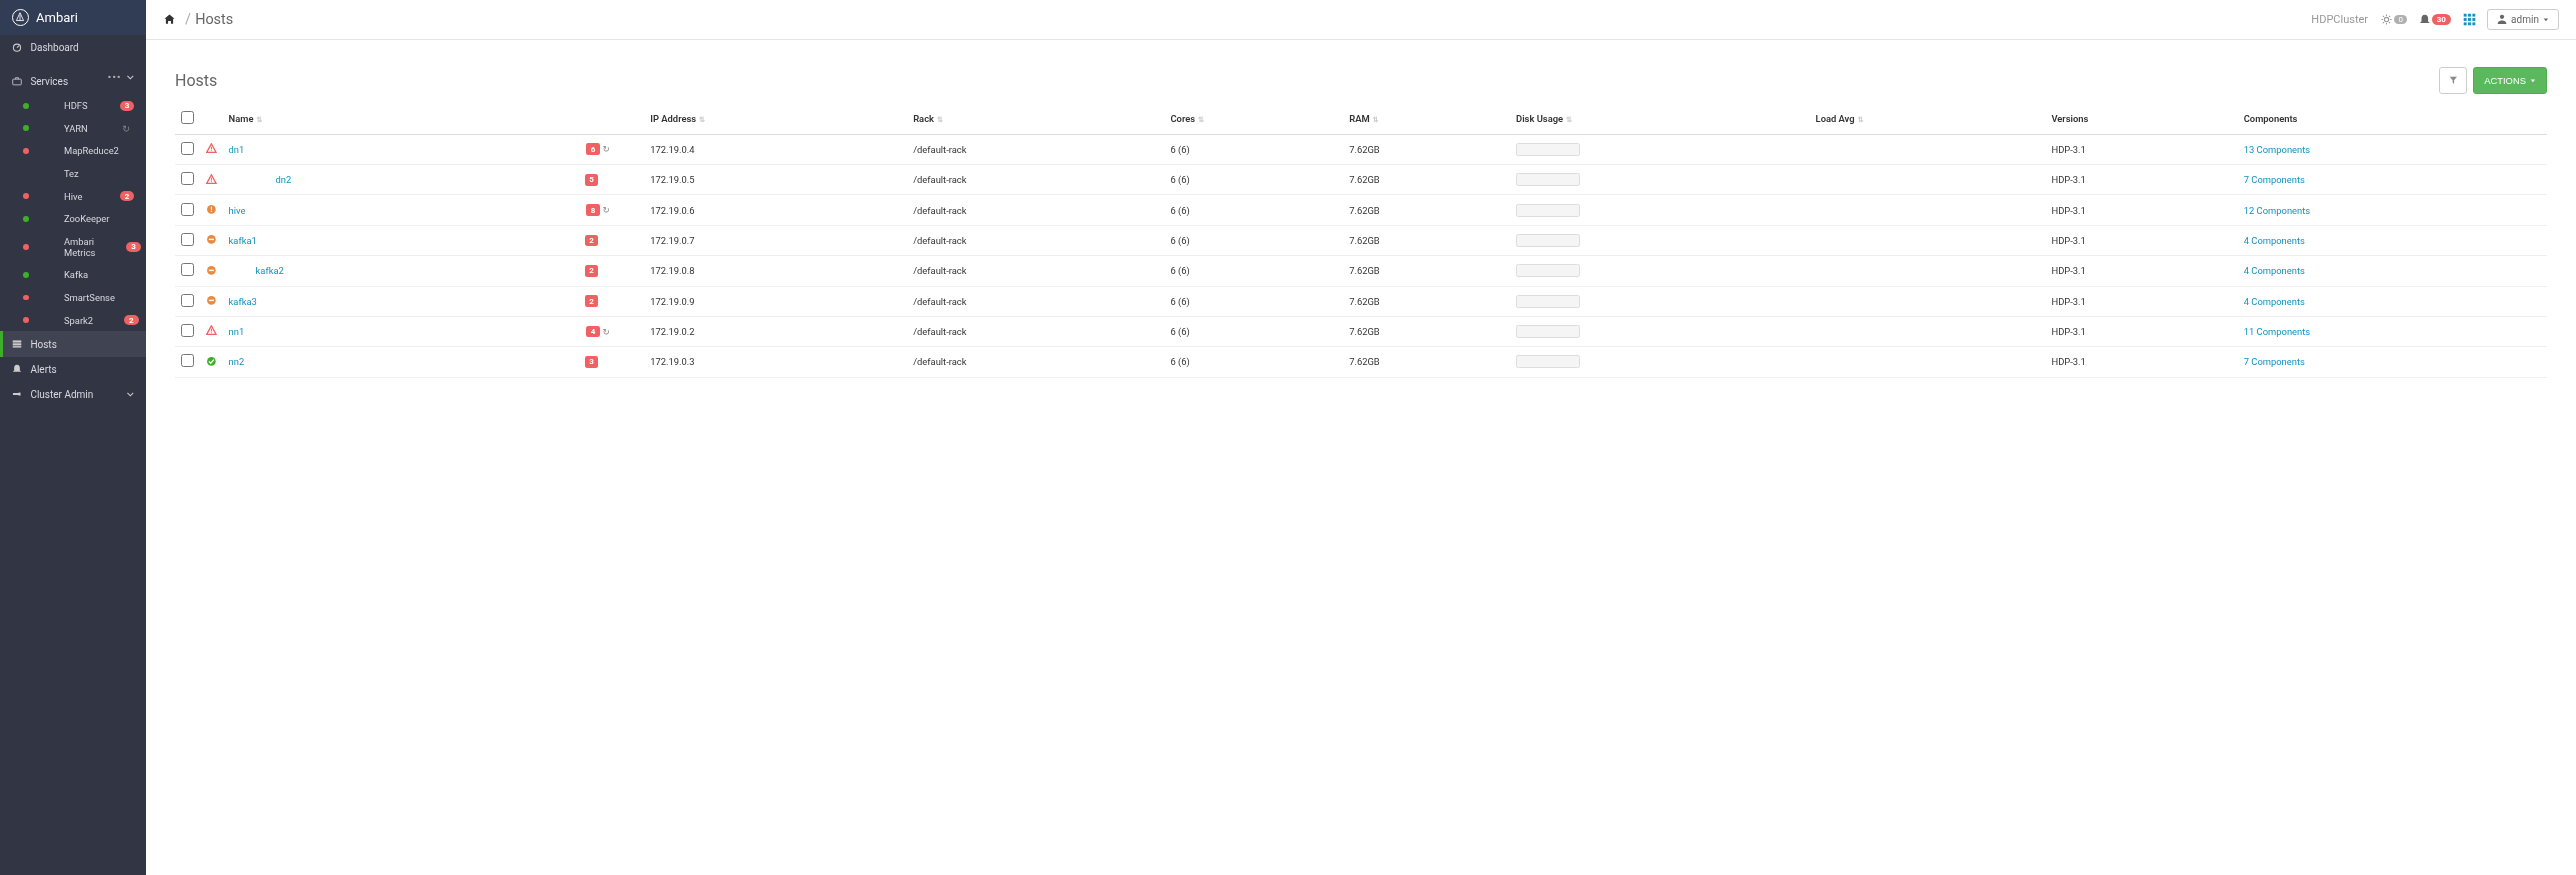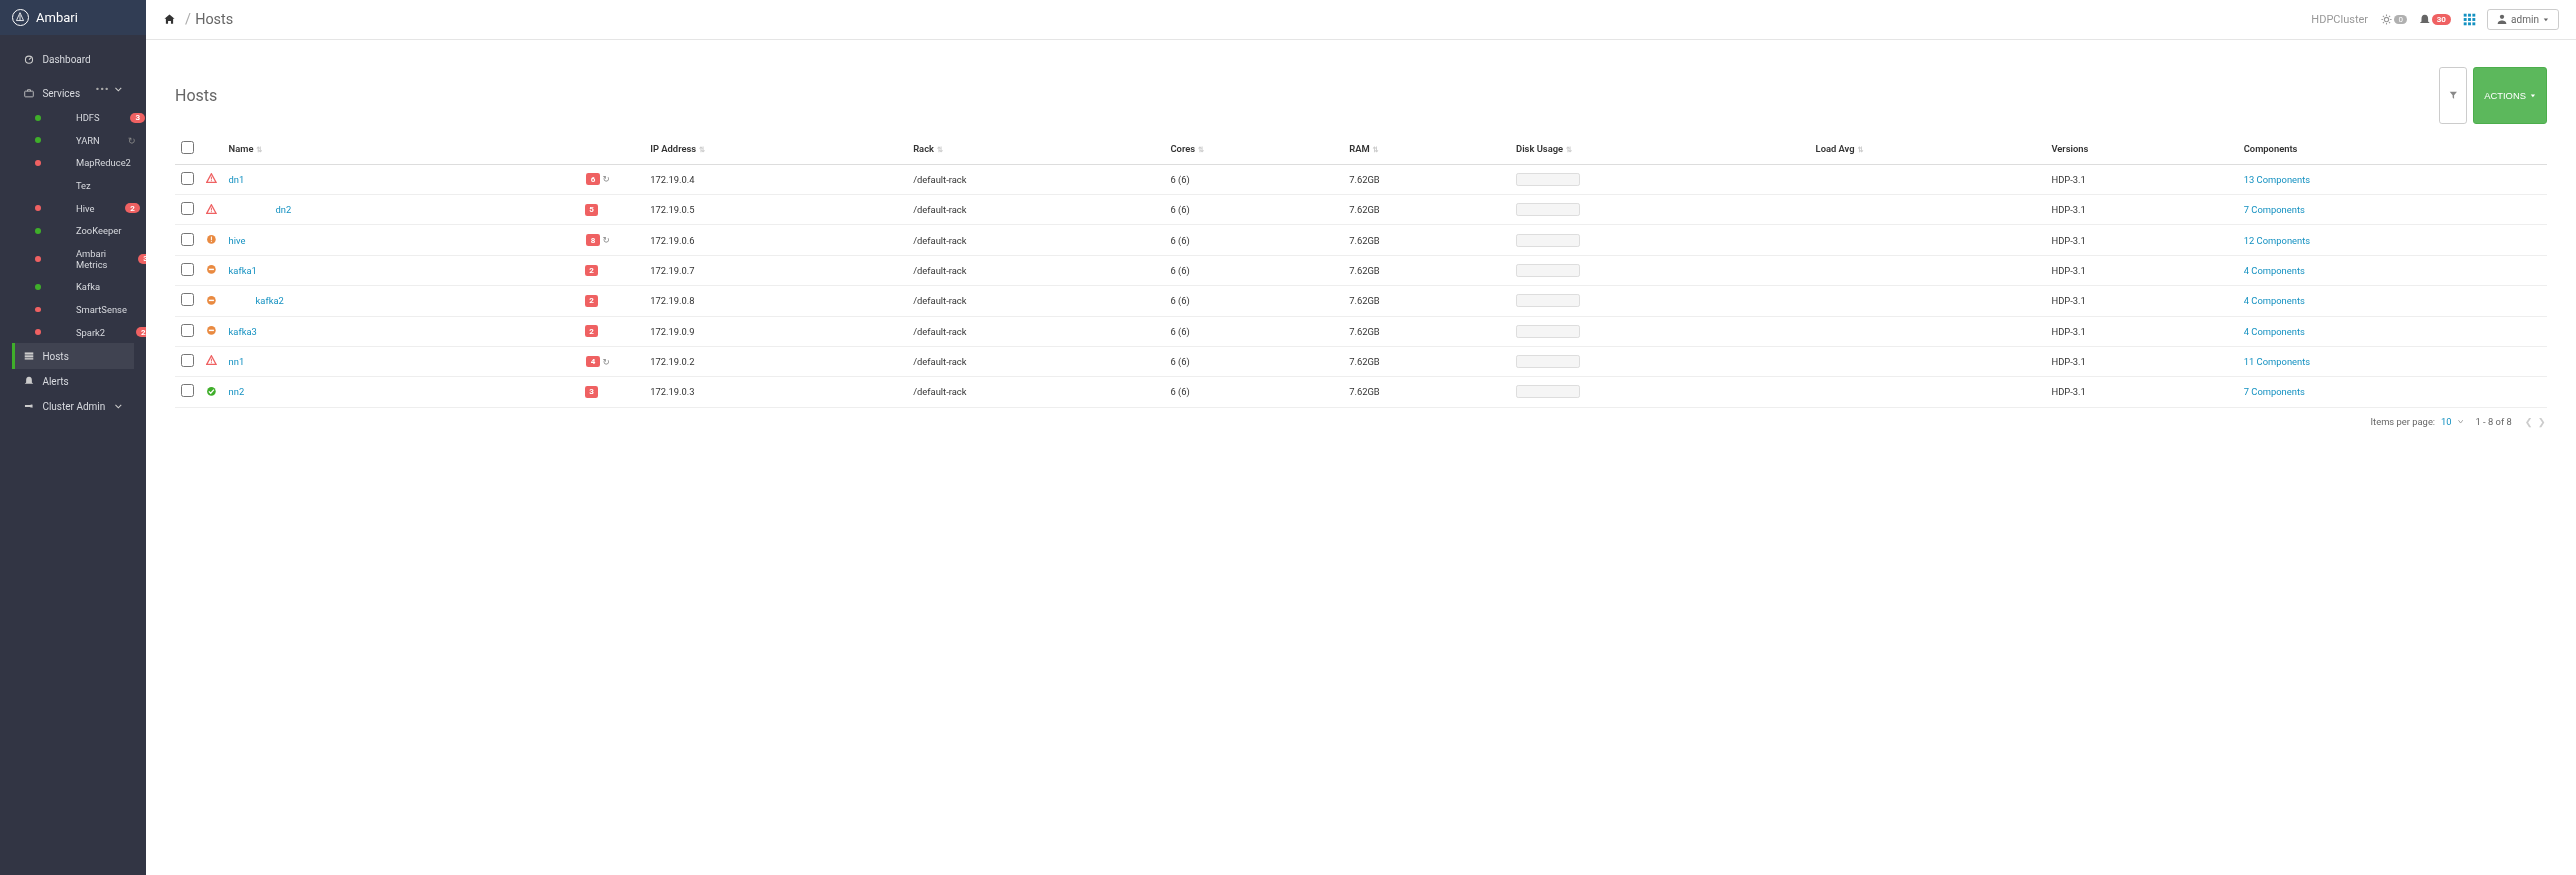--- a/index.html
+++ b/index.html
@@ -4,21 +4,21 @@
 <style>
 * { box-sizing: border-box; margin: 0; padding: 0; }
 body { font-family: -apple-system, BlinkMacSystemFont, "Segoe UI", Roboto, sans-serif; font-size: 10px; color: #333; background: #fff; }
 
 .app { display: flex; min-height: 100vh; }
 
 
 .sidebar { width: 146px; background: #323544; color: #d8dadf; flex-shrink: 0; }
 .sidebar-header { display: flex; align-items: center; padding: 8.7px 11.6px; background: #313d54; color: #fff; font-size: 13px; }
 .sidebar-logo { width: 17.3px; height: 17.3px; border: 1.4px solid #fff; border-radius: 50%; display: flex; align-items: center; justify-content: center; margin-right: 7.2px; font-size: 10px; }
-.sidebar-nav { padding: 12px; }
+.sidebar-nav { padding: 0; }
 .nav-item { display: flex; align-items: center; padding: 7.2px 11.6px; cursor: pointer; position: relative; }
 .nav-item.active { background: #404351; }
 .nav-item.active::before { content: ''; position: absolute; left: 0; top: 0; bottom: 0; width: 2.9px; background: #3fae2a; }
 .nav-icon { width: 11.6px; margin-right: 7.2px; display: inline-flex; align-items: center; justify-content: center; }
 .nav-label { flex: 1; }
 .nav-chevron { margin-left: auto; }
 .nav-item.services { justify-content: space-between; }
 .services-dots { color: #aaa; margin-right: 4.3px; font-size: 11.6px; letter-spacing: 0.7px; }
 
 .svc-item { display: flex; align-items: center; padding: 5.8px 11.6px 5.8px 23px; cursor: pointer; font-size: 9.4px; gap: 28px; }
@@ -45,21 +45,21 @@
 .bell-badge .count { background: #ef6162; color: #fff; border-radius: 7.2px; padding: 0.7px 5px; font-size: 8px; font-weight: bold; margin-left: 1.4px; }
 .apps-icon { color: #1491c1; font-size: 13px; }
 .user-btn { border: 0.7px solid #ccc; border-radius: 2.9px; padding: 4.3px 8.7px; display: flex; align-items: center; gap: 4.3px; cursor: pointer; color: #666; }
 
 .content { padding: 17.3px 29px; flex: 1; background: #fff; }
 .panel { background: #fff; border-radius: 2.2px; }
 .panel-header { display: flex; align-items: center; padding: 10px 0; }
 .panel-title { font-size: 16px; font-weight: 400; color: #666; }
 .panel-actions { margin-left: auto; display: flex; gap: 5.8px; }
 .filter-btn { border: 0.7px solid #ccc; background: #fff; border-radius: 2.9px; padding: 5px 8.7px; cursor: pointer; color: #888; }
-.actions-btn { background: #5cb85c; color: #fff; border: 0.7px solid #4cae4c; border-radius: 2.9px; padding: 22px 10px; cursor: pointer; font-size: 9.4px; display: flex; align-items: center; gap: 4.3px; }
+.actions-btn { background: #5cb85c; color: #fff; border: 0.7px solid #4cae4c; border-radius: 2.9px; padding: 7px 10px; cursor: pointer; font-size: 9.4px; display: flex; align-items: center; gap: 4.3px; }
 
 table.hosts { width: 100%; border-collapse: collapse; }
 table.hosts th { text-align: left; padding: 7.2px 5.8px; border-bottom: 0.7px solid #ddd; color: #333; font-weight: 600; font-size: 9.4px; }
 table.hosts td { padding: 7.2px 5.8px; border-bottom: 0.7px solid #eee; font-size: 9.4px; color: #333; vertical-align: middle; }
 table.hosts th .sort { color: #ccc; font-size: 7.2px; margin-left: 2.9px; }
 .chk-col { width: 21.7px; }
 .status-col { width: 14.4px; }
 .alert-col { width: 29px; text-align: right; }
 
 .host-link { color: #1491c1; text-decoration: none; }
@@ -509,33 +509,17 @@
     <td>
                   <div class="disk-bar"></div>
                 </td>
     <td></td>
     <td>HDP-3.1</td>
     <td><a href="#" class="host-link">7 Components</a></td>
   </tr>
             </tbody>
         </table>
 
-        <div class="footer-row">
-          <div class="per-page">
-            <span>Items per page:</span>
-            <span class="per-page-val">
-              <span>10</span>
-              <svg width="7.2" height="7.2" viewBox="0 0 10 10" style="display:inline;margin-left:2.9px;">
-                  <path d="M2 3 L5 7 L8 3" stroke="#999" stroke-width="1.2" fill="none"></path>
-                </svg>
-            </span>
-          </div>
-          <span>1 - 8 of 8</span>
-          <span class="pager-arrows">
-            <span>❮</span>
-            <span>❯</span>
-          </span>
-        </div>
       </div>
     </div>
   </div>
 </div>
 
 
 </body></html>

